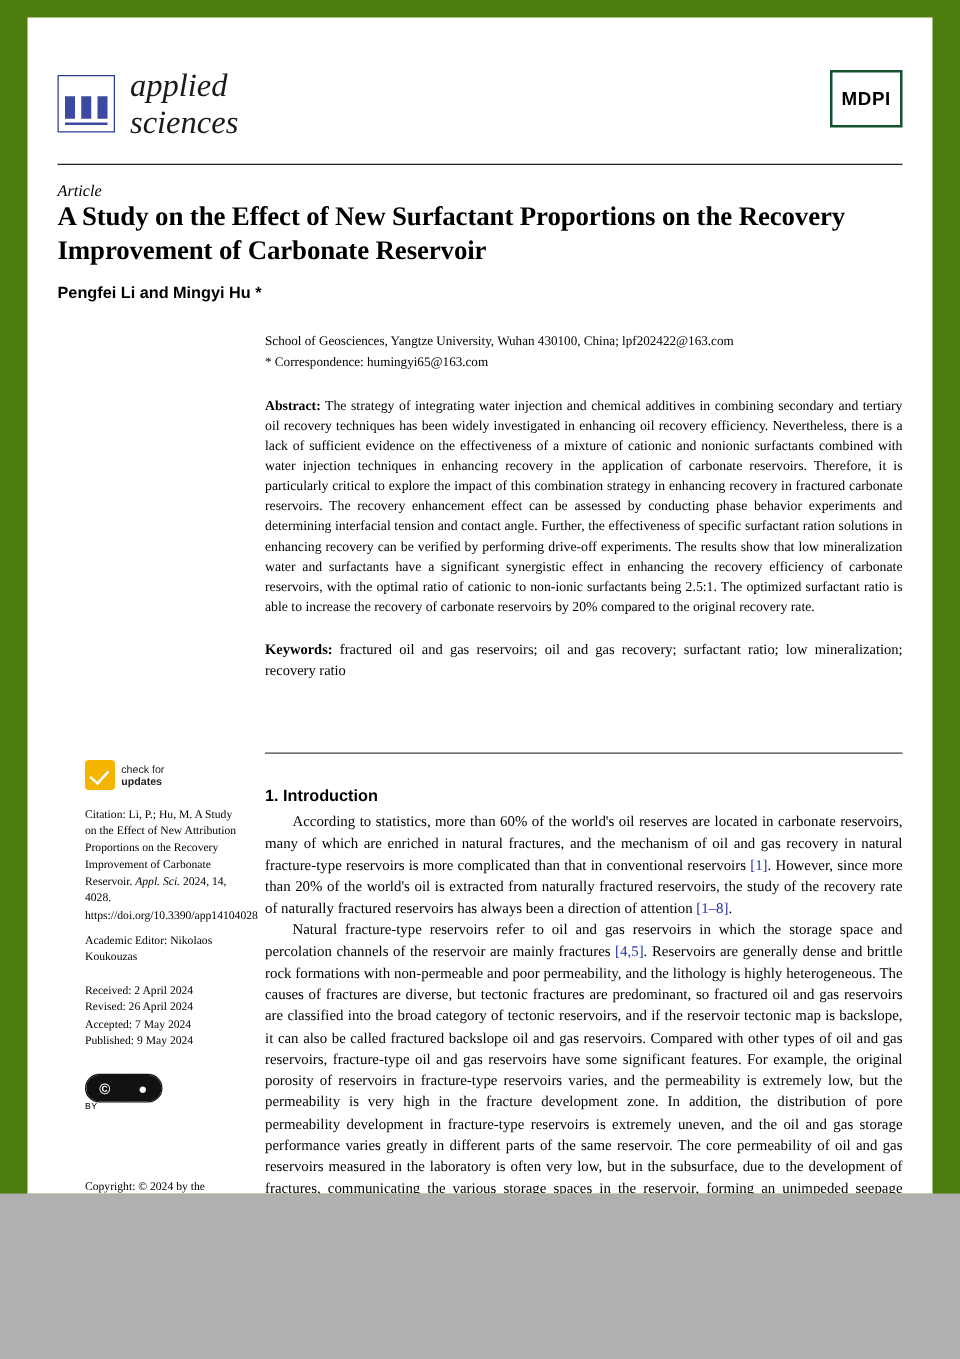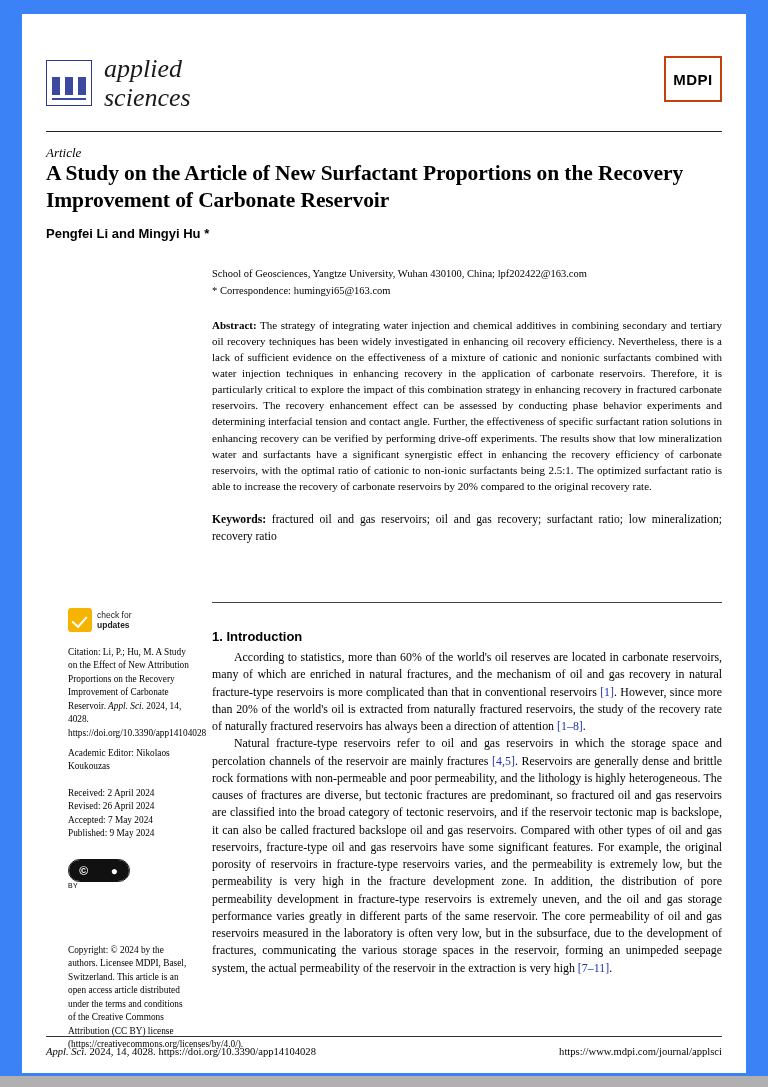--- a/index.html
+++ b/index.html
@@ -3,22 +3,22 @@
 <meta charset="utf-8">
 <style>
   html, body {
     margin: 0;
     padding: 0;
     background: #b0b0b0;
   }
   .page {
     position: relative;
     width: 768px;
-    height: 1076px;
-    background: #3b82f6;
+    height: 955px;
+    background: #4d7c0f;
     margin: 0 auto;
     overflow: hidden;
     font-family: "Liberation Serif", serif;
     color: #000000;
   }
   .sheet {
     position: absolute;
     left: 22px;
     top: 14px;
     width: 724px;
@@ -81,21 +81,21 @@
     font-size: 26px;
     line-height: 1.12;
     color: #1a1a1a;
   }
   .mdpi-logo {
     position: absolute;
     right: 0;
     top: 2px;
     width: 58px;
     height: 46px;
-    border: 2px solid #c2410c;
+    border: 2px solid #14532d;
     box-sizing: border-box;
     display: flex;
     align-items: center;
     justify-content: center;
     font-family: "Liberation Sans", sans-serif;
     font-weight: bold;
     font-size: 15px;
     letter-spacing: 0.5px;
   }
   .header-rule {
@@ -312,21 +312,21 @@
         <div class="journal-name">
           <div>applied</div>
           <div>sciences</div>
         </div>
       </div>
       <div class="mdpi-logo">MDPI</div>
     </div>
     <div class="header-rule"></div>
 
     <div class="article-type">Article</div>
-    <div class="title">A Study on the Article of New Surfactant Proportions on the Recovery Improvement of Carbonate Reservoir</div>
+    <div class="title">A Study on the Effect of New Surfactant Proportions on the Recovery Improvement of Carbonate Reservoir</div>
     <div class="authors">Pengfei Li and Mingyi Hu *</div>
 
     <div class="right-col">
       <div class="affil">
         <div>School of Geosciences, Yangtze University, Wuhan 430100, China; lpf202422@163.com</div>
         <div class="corr-line">*  Correspondence: humingyi65@163.com</div>
       </div>
 
       <div class="abstract">
         <b>Abstract:</b><span> The strategy of integrating water injection and chemical additives in combining secondary and tertiary oil recovery techniques has been widely investigated in enhancing oil recovery efficiency. Nevertheless, there is a lack of sufficient evidence on the effectiveness of a mixture of cationic and nonionic surfactants combined with water injection techniques in enhancing recovery in the application of carbonate reservoirs. Therefore, it is particularly critical to explore the impact of this combination strategy in enhancing recovery in fractured carbonate reservoirs. The recovery enhancement effect can be assessed by conducting phase behavior experiments and determining interfacial tension and contact angle. Further, the effectiveness of specific surfactant ration solutions in enhancing recovery can be verified by performing drive-off experiments. The results show that low mineralization water and surfactants have a significant synergistic effect in enhancing the recovery efficiency of carbonate reservoirs, with the optimal ratio of cationic to non-ionic surfactants being 2.5:1. The optimized surfactant ratio is able to increase the recovery of carbonate reservoirs by 20% compared to the original recovery rate.</span>

